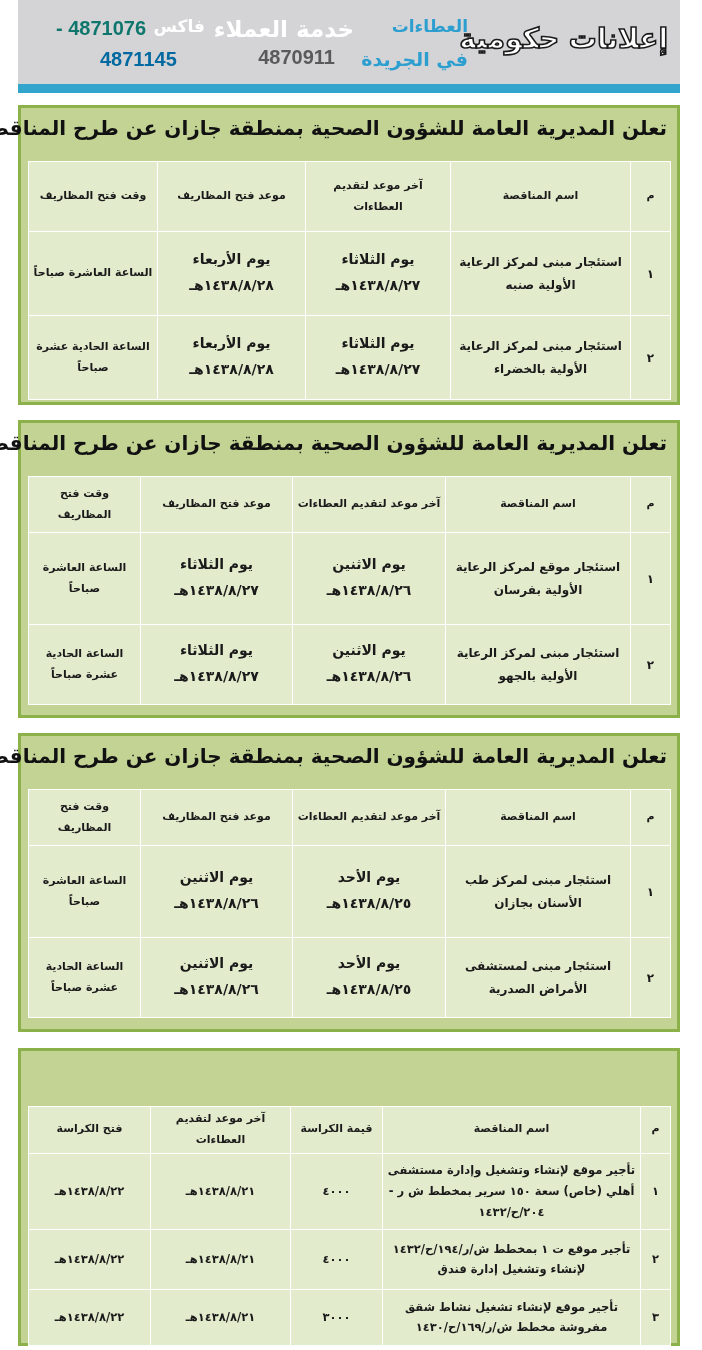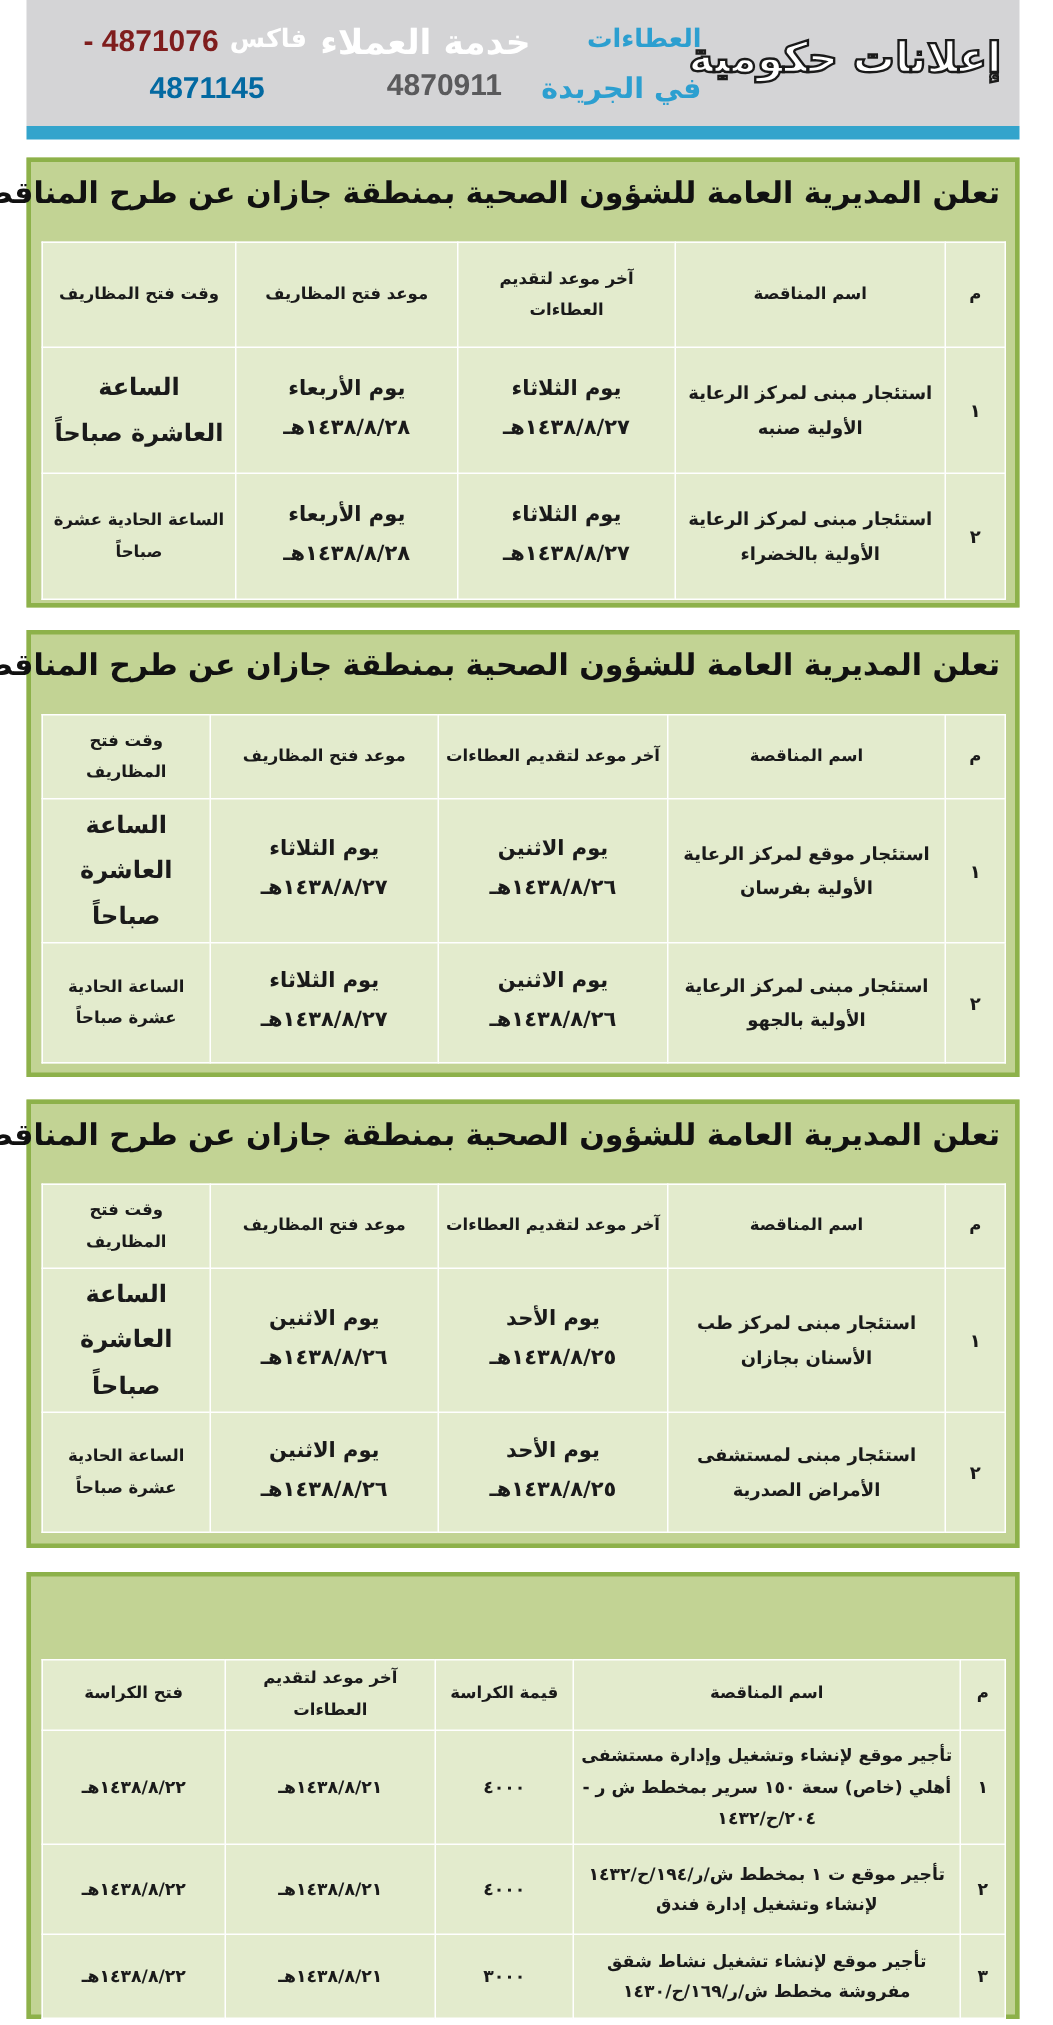--- a/index.html
+++ b/index.html
@@ -39,21 +39,21 @@
     font-family: "Liberation Sans", sans-serif; font-size: 20px; font-weight: bold; color: #5a5a5c;
     direction: ltr;
     text-align: right;
   }
   .fax-label {
     position: absolute; right: 475px; top: 16px;
     font-size: 17px; font-weight: bold; color: #ffffff;
   }
   .fax-number-1 {
     position: absolute; left: 38px; top: 17px;
-    font-family: "Liberation Sans", sans-serif; font-size: 20px; font-weight: bold; color: #7f1d1d;
+    font-family: "Liberation Sans", sans-serif; font-size: 20px; font-weight: bold; color: #0f766e;
     direction: ltr;
   }
   .fax-number-2 {
     position: absolute; left: 82px; top: 48px;
     font-family: "Liberation Sans", sans-serif; font-size: 20px; font-weight: bold; color: #0369a1;
     direction: ltr;
   }
 
   
   .section {
@@ -78,21 +78,21 @@
     border: 1.5px solid #ffffff;
     text-align: center; vertical-align: middle;
     color: #1a1a1a; padding: 2px 4px;
   }
   table.tender th { font-size: 11px; font-weight: bold; line-height: 1.9; }
   table.tender td { font-weight: bold; }
   .num { font-size: 12px; }
   .name { font-size: 12px; line-height: 1.9; }
   .day { font-size: 14px; display: block; line-height: 1.5; }
   .date { font-size: 14px; display: block; line-height: 1.7; margin-top: 4px; }
-  .time { font-size: 16px; line-height: 1.9; }
+  .time { font-size: 11px; line-height: 1.9; }
   .time.small { font-size: 11px; }
   .t4 td { font-size: 11.5px; }
   .t4 .name { font-size: 11.5px; line-height: 1.8; }
 </style>
 </head>
 <body>
 
 <div class="banner">
   <div class="brand">إعلانات حكومية</div>
   <div class="promo-1">العطاءات</div>

